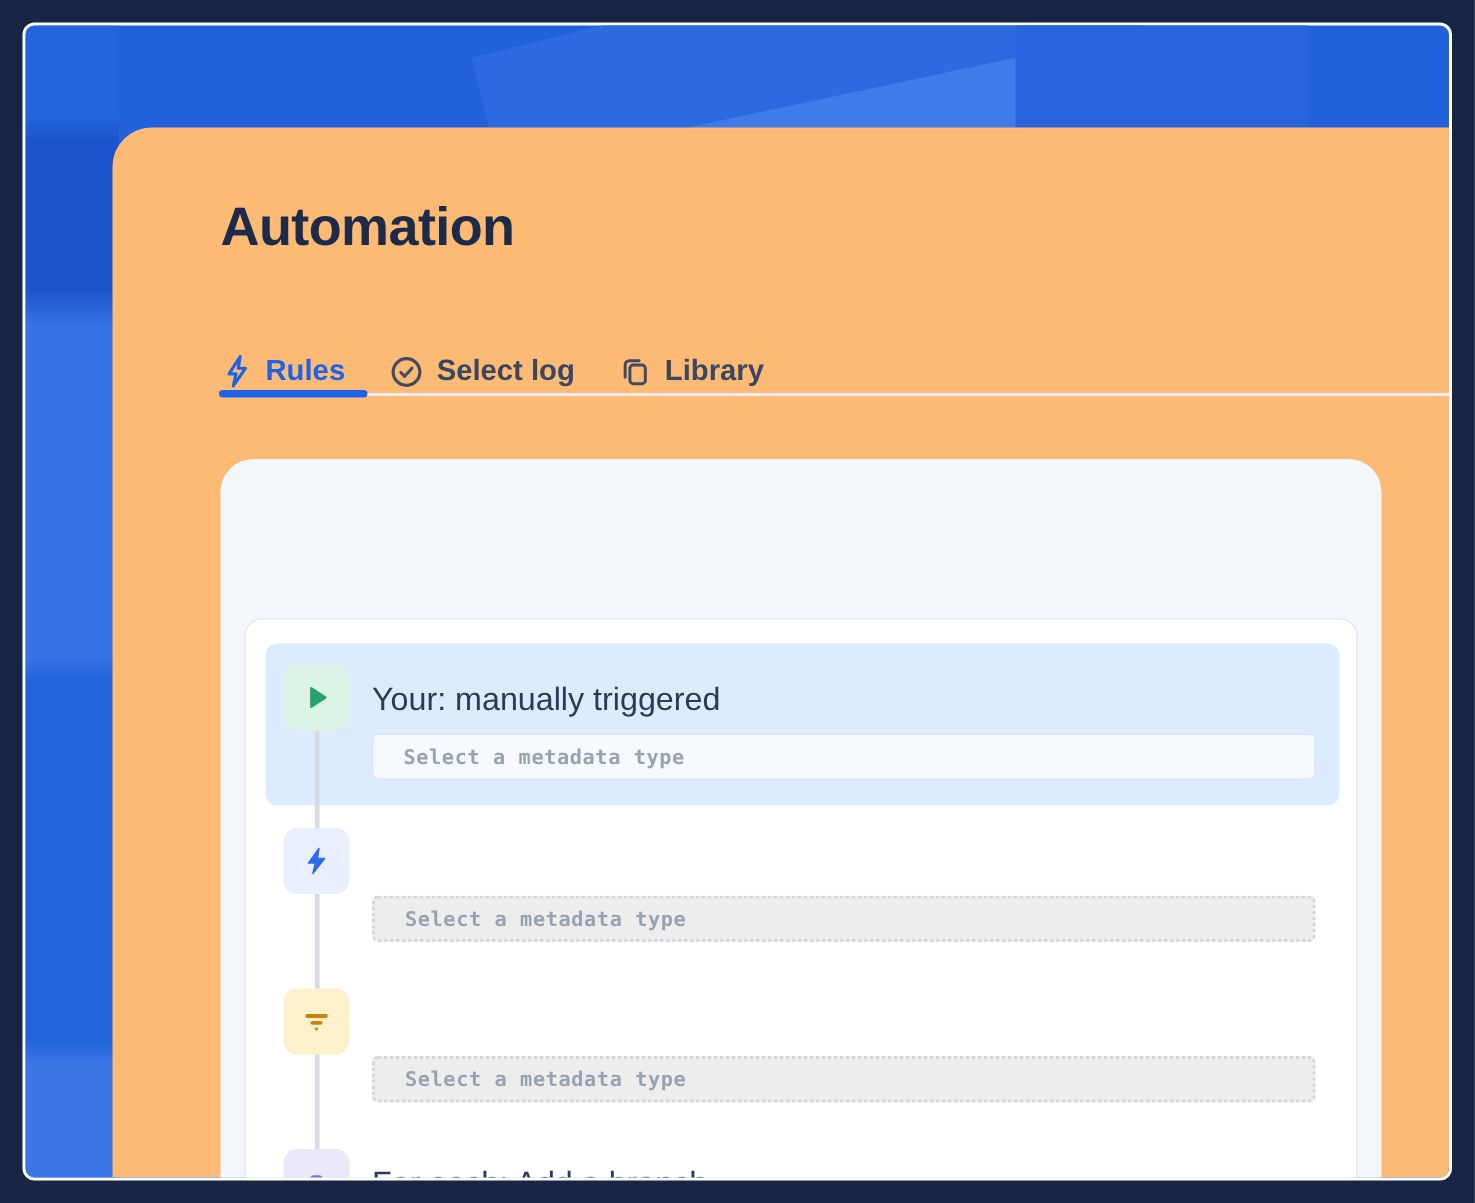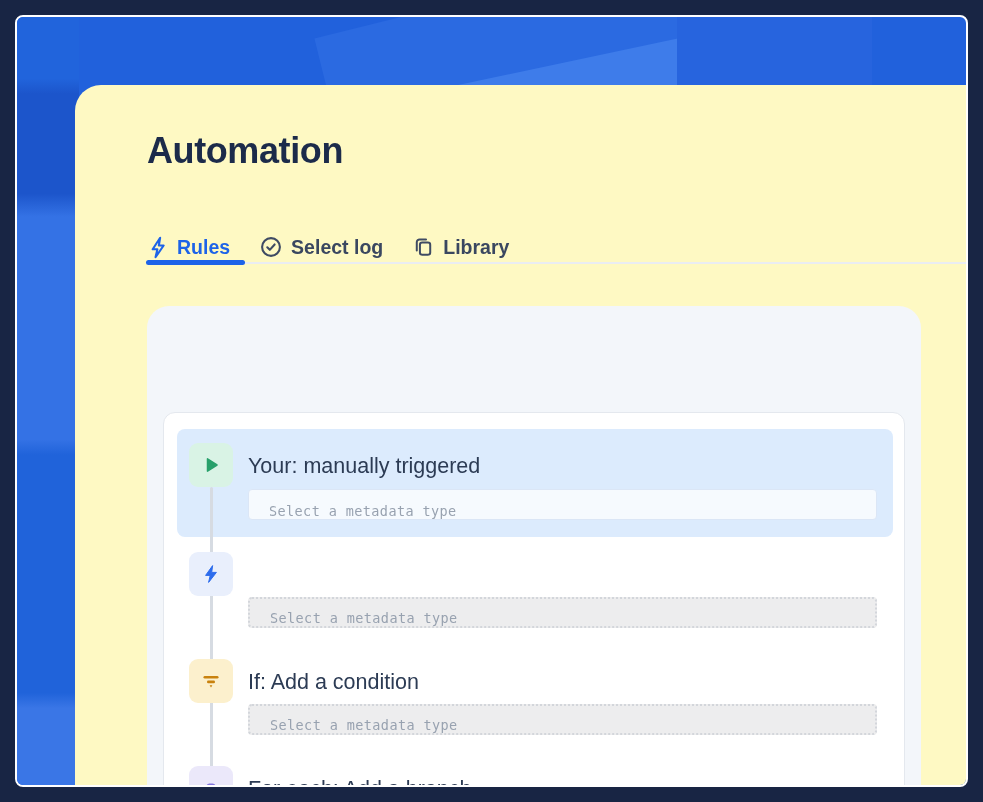--- a/index.html
+++ b/index.html
@@ -25,31 +25,31 @@
       #2164dc 0%, #2164dc 8%,
       #1c55cb 10%, #1c55cb 23%,
       #3472e5 26%, #3472e5 55%,
       #2063da 57%, #2063da 88%,
       #3a76e6 90%, #3a76e6 100%);
   }
 
   
   .app-card {
     position:absolute; left:58px; top:68px; right:0; bottom:0;
-    background:#fef9c3; border-radius:26px 0 0 0;
+    background:#fdba74; border-radius:26px 0 0 0;
   }
 
   .page-title {
     position:absolute; left:72px; top:44px;
     font-size:36px; line-height:44px; font-weight:700; color:#1c2b4a;
     letter-spacing:-0.4px;
   }
 
   .tabs { position:absolute; left:72px; top:136px; display:flex; gap:30px; align-items:center; height:30px; }
-  .tab { display:flex; gap:9px; cursor:pointer;margin-top:23px; }
+  .tab { display:flex; align-items:center; gap:9px; cursor:pointer;margin-top:23px; }
   .tab-label { font-size:19.5px; font-weight:700; color:#3a4760; }
   .tab.active .tab-label { color:#1d63e8; }
   .tab svg { display:block; }
 
   .tab-divider { position:absolute; left:72px; right:0; top:177px; height:2px; background:#eaedf2; }
   .tab-underline { position:absolute; left:71px; top:175px; width:99px; height:4.5px; border-radius:3px; background:#1d63e8; z-index:2; }
 
   
   .rule-card {
     position:absolute; left:72px; top:221px; width:774px; height:640px;
@@ -85,23 +85,23 @@
   .step-icon.yellow { background:#fcf0cd; }
   .step-icon.purple { background:#ebe8fa; }
 
   .step-title {
     position:absolute; left:84px; z-index:2;
     font-size:21.5px; line-height:26px; font-weight:400; color:#2c3b54;
   }
 
   .step-field {
     position:absolute; left:84px; width:629px; height:31px; border-radius:4px;
-    display:flex; align-items:flex-end; padding-left:20px; z-index:2;
+    display:flex; align-items:center; padding-left:20px; z-index:2;
     font-family:"DejaVu Sans Mono", monospace; font-size:13.5px;
-    color:#98a2b0; letter-spacing:0.4px;
+    color:#98a2b0; letter-spacing:0.4px;font-weight:bold;
   }
   .step-field.solid  { background:#f6fafe; border:1px solid #dbe6f6; }
   .step-field.dashed { background:#ededee; border:2px dotted #d3d6db; }
 
   .i1 { top:30px; }  .t1 { top:40px; }  .f1 { top:76px; }
   .i2 { top:139px; } .t2 { top:149px; } .f2 { top:184px; }
   .i3 { top:246px; } .t3 { top:256px; } .f3 { top:291px; }
   .i4 { top:353px; } .t4 { top:363px; }
 </style>
 </head>
@@ -176,21 +176,20 @@
             <span>Select a metadata type</span>
           </div>
 
           <div class="step-icon yellow i3">
             <svg width="22" height="22" viewBox="0 0 22 22">
               <rect x="3.5" y="6" width="15" height="2.6" rx="1.3" fill="#c9820e"></rect>
               <rect x="7" y="10.6" width="8" height="2.6" rx="1.3" fill="#c9820e"></rect>
               <path d="M9.6 15.2 h2.8 l-1.4 2.4 Z" fill="#c9820e"></path>
             </svg>
           </div>
-          <div class="step-title t3">If: Add a condition</div>
           <div class="step-field dashed f3">
             <span>Select a metadata type</span>
           </div>
 
           <div class="step-icon purple i4">
             <svg width="22" height="22" viewBox="0 0 22 22">
               <rect x="6.5" y="6.5" width="9" height="6" rx="3" fill="#8274dd"></rect>
             </svg>
           </div>
           <div class="step-title t4">For each: Add a branch</div>

